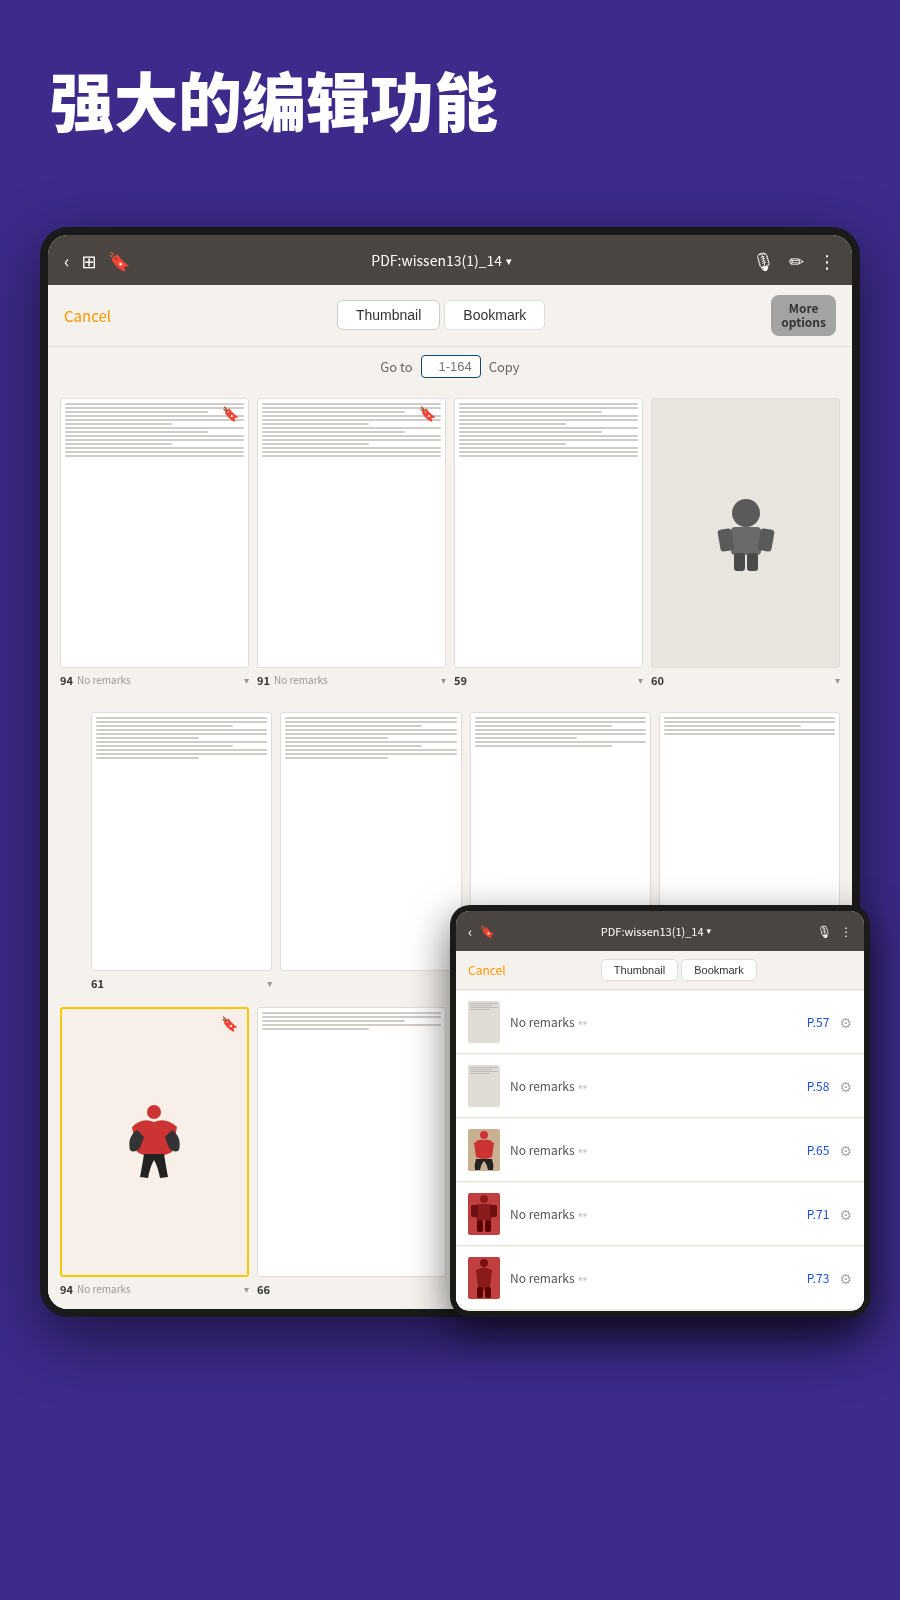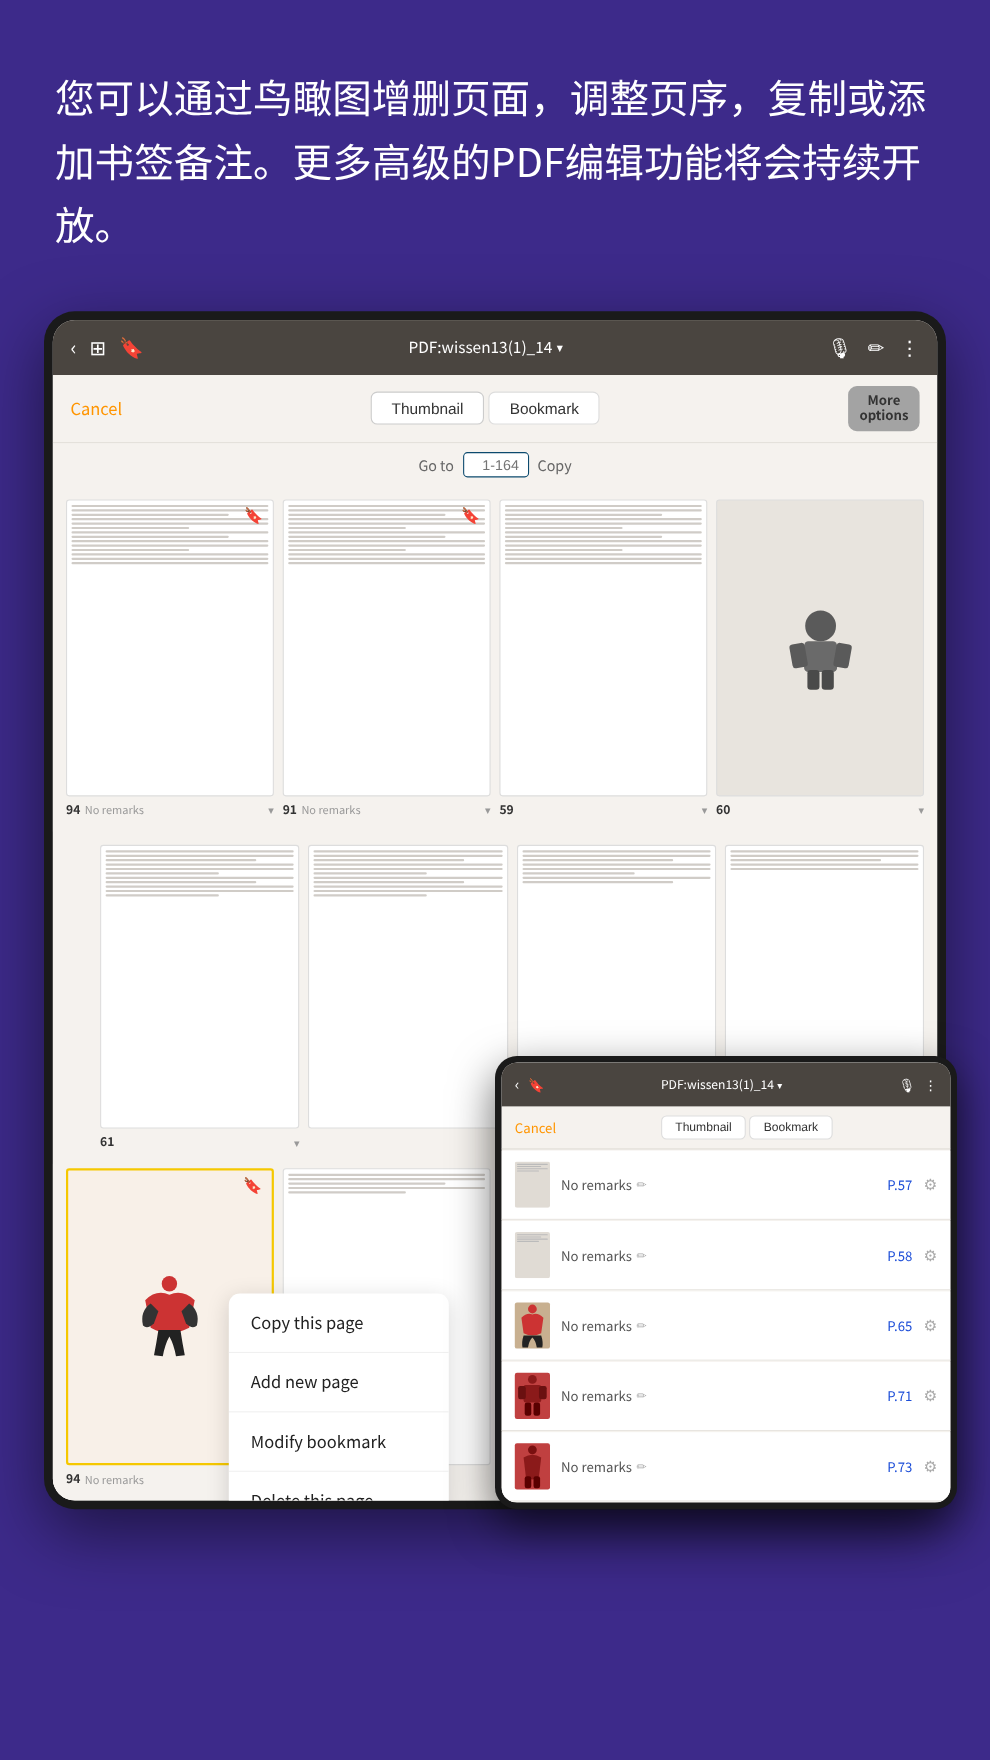--- a/index.html
+++ b/index.html
@@ -357,21 +357,21 @@
     }
     .tl { height: 2px; background: #d0ccc7; border-radius: 1px; margin-bottom: 2px; }
     .tl.short { width: 60%; }
     .tl.medium { width: 80%; }
     .tl.long { width: 100%; }
   </style>
 </head>
 <body>
 
 <div class="header-section">
-  <p class="description-text">您可以通过鸟瞰图增删页面，调整页序，复制或添加书签备注。更多高级的PDF编辑功能将会持续开放。</p>
+  <h1 class="main-title">强大的编辑功能</h1>
 </div>
 
 <div class="device-container">
 
   <div class="tablet-main">
     <div class="tablet-screen">
 
       <div class="pdf-toolbar">
         <span class="toolbar-icon">‹</span>
         <span class="toolbar-icon">⊞</span>
@@ -572,26 +572,20 @@
                   <div class="tl long"></div>
                     <div class="tl long"></div>
                     <div class="tl medium"></div>
                   <div class="tl long"></div>
                     <div class="tl long"></div>
                 </div>
               </div>
             </div>
           </div>
 
-          <div class="context-menu">
-            <div class="menu-item">Copy this page</div>
-            <div class="menu-item">Add new page</div>
-            <div class="menu-item">Modify bookmark</div>
-            <div class="menu-item">Delete this page</div>
-          </div>
         </div>
 
         <div class="thumbnail-grid" style="padding-top:0;">
 
           <div class="thumb-cell">
             <div class="thumb-image selected" style="background:#f8f0e8; display:flex; align-items:center; justify-content:center;">
               <span class="thumb-bookmark" style="color:#e05050;">🔖</span>
 
               <svg width="65" height="80" viewBox="0 0 65 80">
                 <circle cx="32" cy="10" r="7" fill="#cc3333"></circle>

